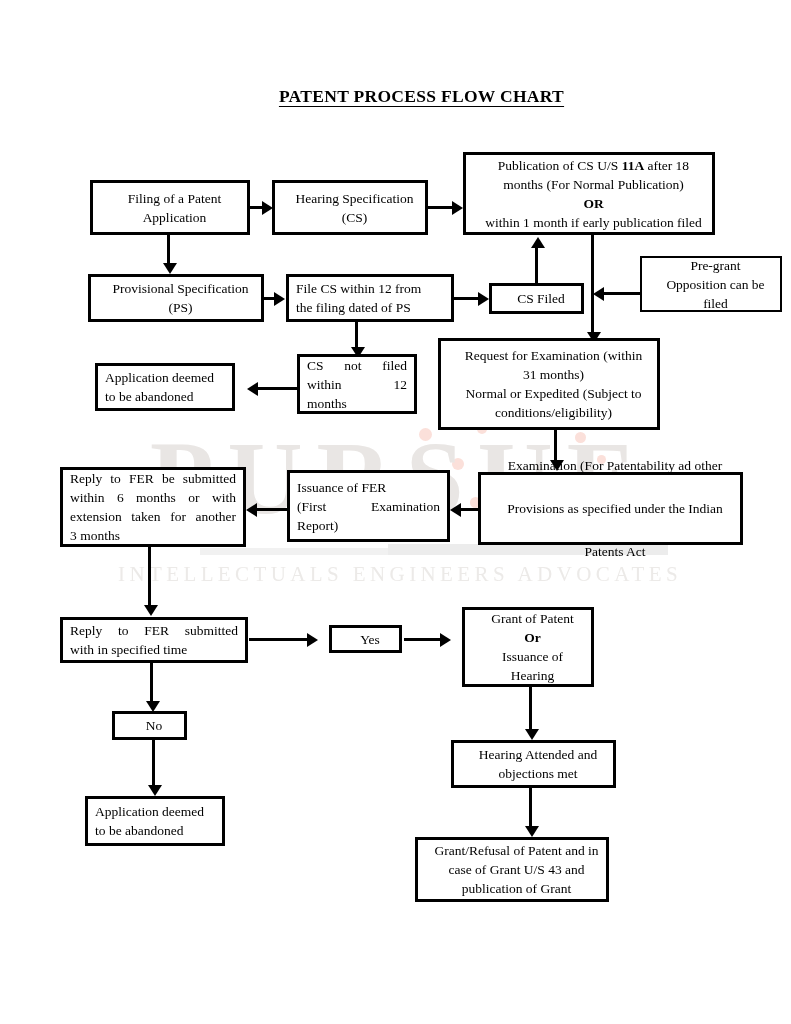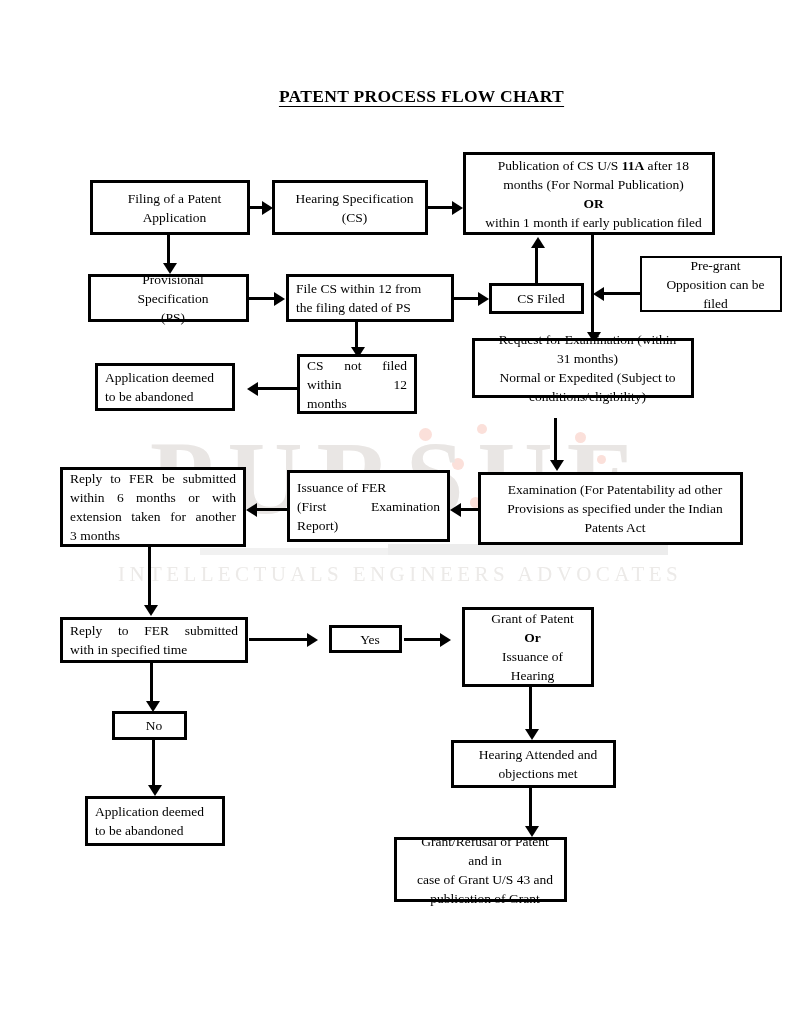--- a/index.html
+++ b/index.html
@@ -96,21 +96,21 @@
   </div>
 
   <div class="ln-h" style="left:250px;top:206px;width:12px;"></div>
   <div class="ar ar-r" style="left:262px;top:200.5px;"></div>
   <div class="ln-h" style="left:428px;top:206px;width:24px;"></div>
   <div class="ar ar-r" style="left:452px;top:200.5px;"></div>
 
   <div class="ln-v" style="left:167px;top:235px;height:28px;"></div>
   <div class="ar ar-d" style="left:162.5px;top:263px;"></div>
 
-  <div class="box c" style="left:88px;top:274px;width:161px;height:48px;">
+  <div class="box c" style="left:88px;top:274px;width:176px;height:48px;">
     <div class="ln">Provisional Specification</div>
     <div class="ln">(PS)</div>
   </div>
 
   <div class="box jl" style="left:286px;top:274px;width:168px;height:48px;">
     <div class="ln">File CS within 12 from</div>
     <div class="ln">the filing dated of PS</div>
   </div>
 
   <div class="box c" style="left:489px;top:283px;width:95px;height:31px;">
@@ -144,34 +144,34 @@
     <div class="ln">CS not filed</div>
     <div class="ln">within 12</div>
     <div class="ln" style="text-align-last:left;">months</div>
   </div>
 
   <div class="box l" style="left:95px;top:363px;width:140px;height:48px;">
     <div class="ln">Application deemed</div>
     <div class="ln">to be abandoned</div>
   </div>
 
-  <div class="box c" style="left:472px;top:338px;width:222px;height:60px;">
+  <div class="box c" style="left:438px;top:338px;width:222px;height:92px;">
     <div class="ln">Request for Examination (within</div>
     <div class="ln">31 months)</div>
     <div class="ln">Normal or Expedited (Subject to</div>
     <div class="ln">conditions/eligibility)</div>
   </div>
 
   <div class="ln-h" style="left:258px;top:387px;width:39px;"></div>
   <div class="ar ar-l" style="left:247px;top:381.5px;"></div>
 
   <div class="ln-v" style="left:554px;top:418px;height:42px;"></div>
   <div class="ar ar-d" style="left:549.5px;top:460px;"></div>
 
-  <div class="box c" style="left:478px;top:472px;width:265px;height:73px;">
+  <div class="box c" style="left:478px;top:472px;width:265px;height:73px;gap:24px;">
     <div class="ln">Examination (For Patentability ad other</div>
     <div class="ln">Provisions as specified under the Indian</div>
     <div class="ln">Patents Act</div>
   </div>
 
   <div class="box jl" style="left:287px;top:470px;width:163px;height:72px;">
     <div class="ln">Issuance of FER</div>
     <div class="ln" style="text-align:justify;text-align-last:justify;">(First Examination</div>
     <div class="ln">Report)</div>
   </div>
@@ -231,19 +231,19 @@
   <div class="ar ar-d" style="left:524.5px;top:729px;"></div>
 
   <div class="box c" style="left:451px;top:740px;width:165px;height:48px;">
     <div class="ln">Hearing Attended and</div>
     <div class="ln">objections met</div>
   </div>
 
   <div class="ln-v" style="left:529px;top:788px;height:38px;"></div>
   <div class="ar ar-d" style="left:524.5px;top:826px;"></div>
 
-  <div class="box c" style="left:394px;top:837px;width:173px;height:65px;">
+  <div class="box c" style="left:415px;top:837px;width:194px;height:65px;">
     <div class="ln">Grant/Refusal of Patent and in</div>
     <div class="ln">case of Grant U/S 43 and</div>
     <div class="ln">publication of Grant</div>
   </div>
 
 </div>
 
 </body></html>

